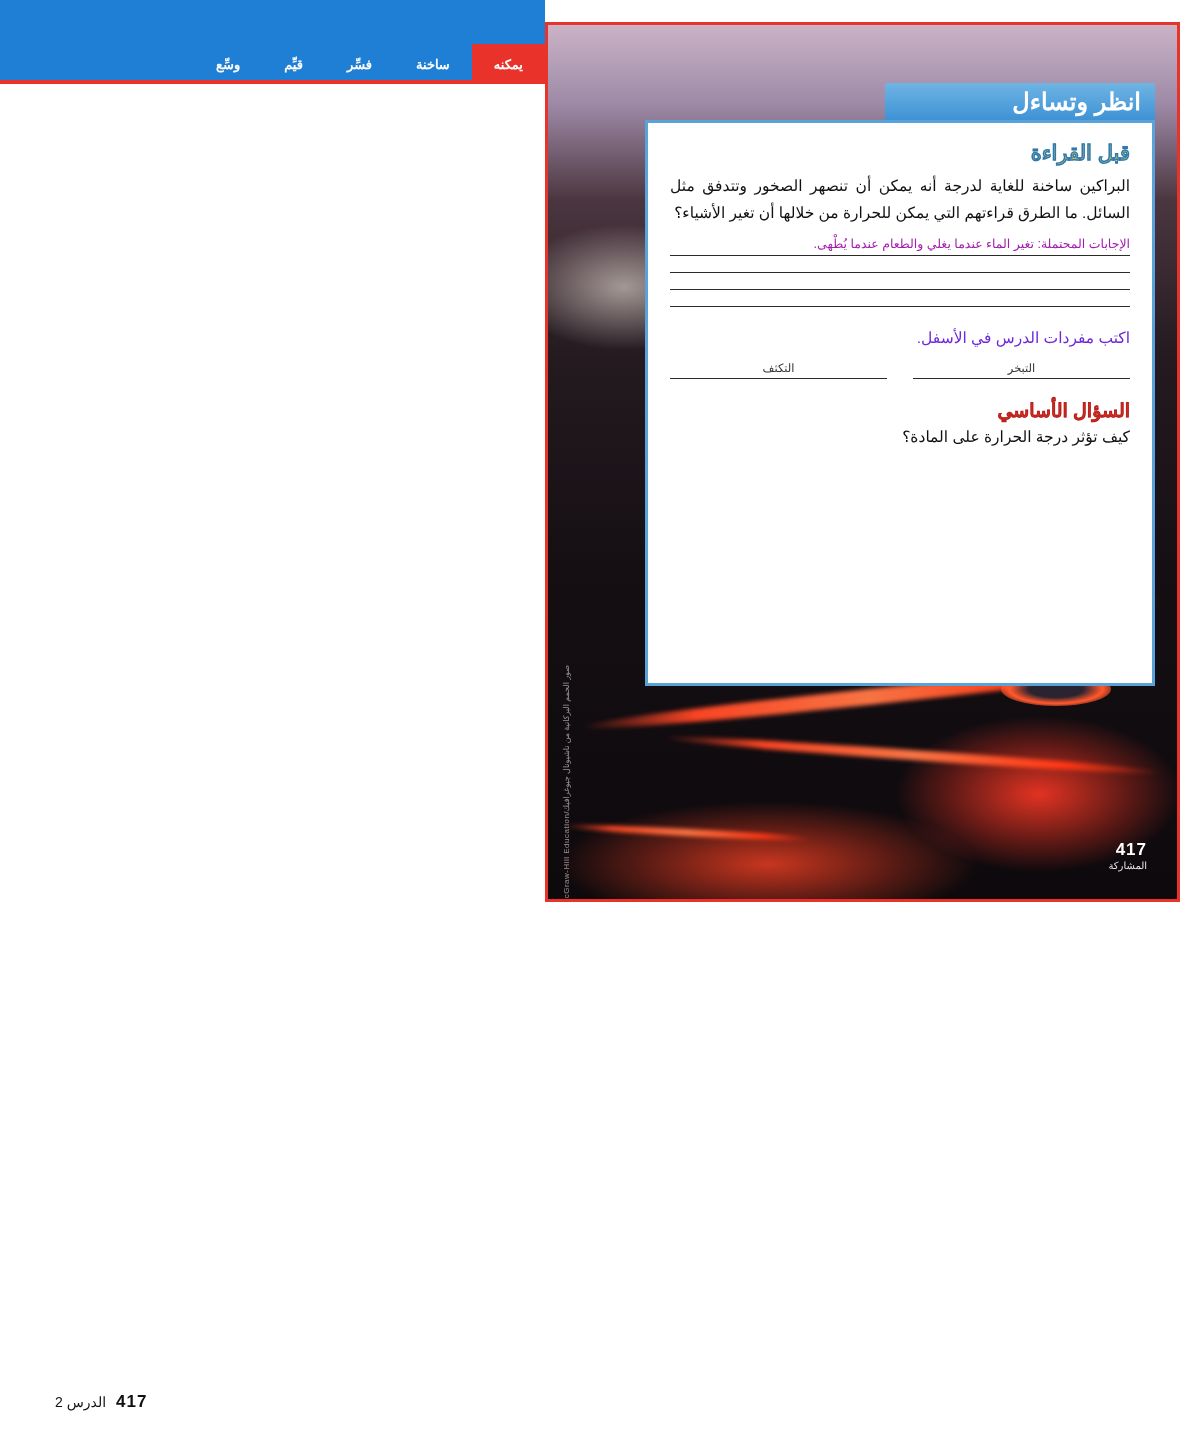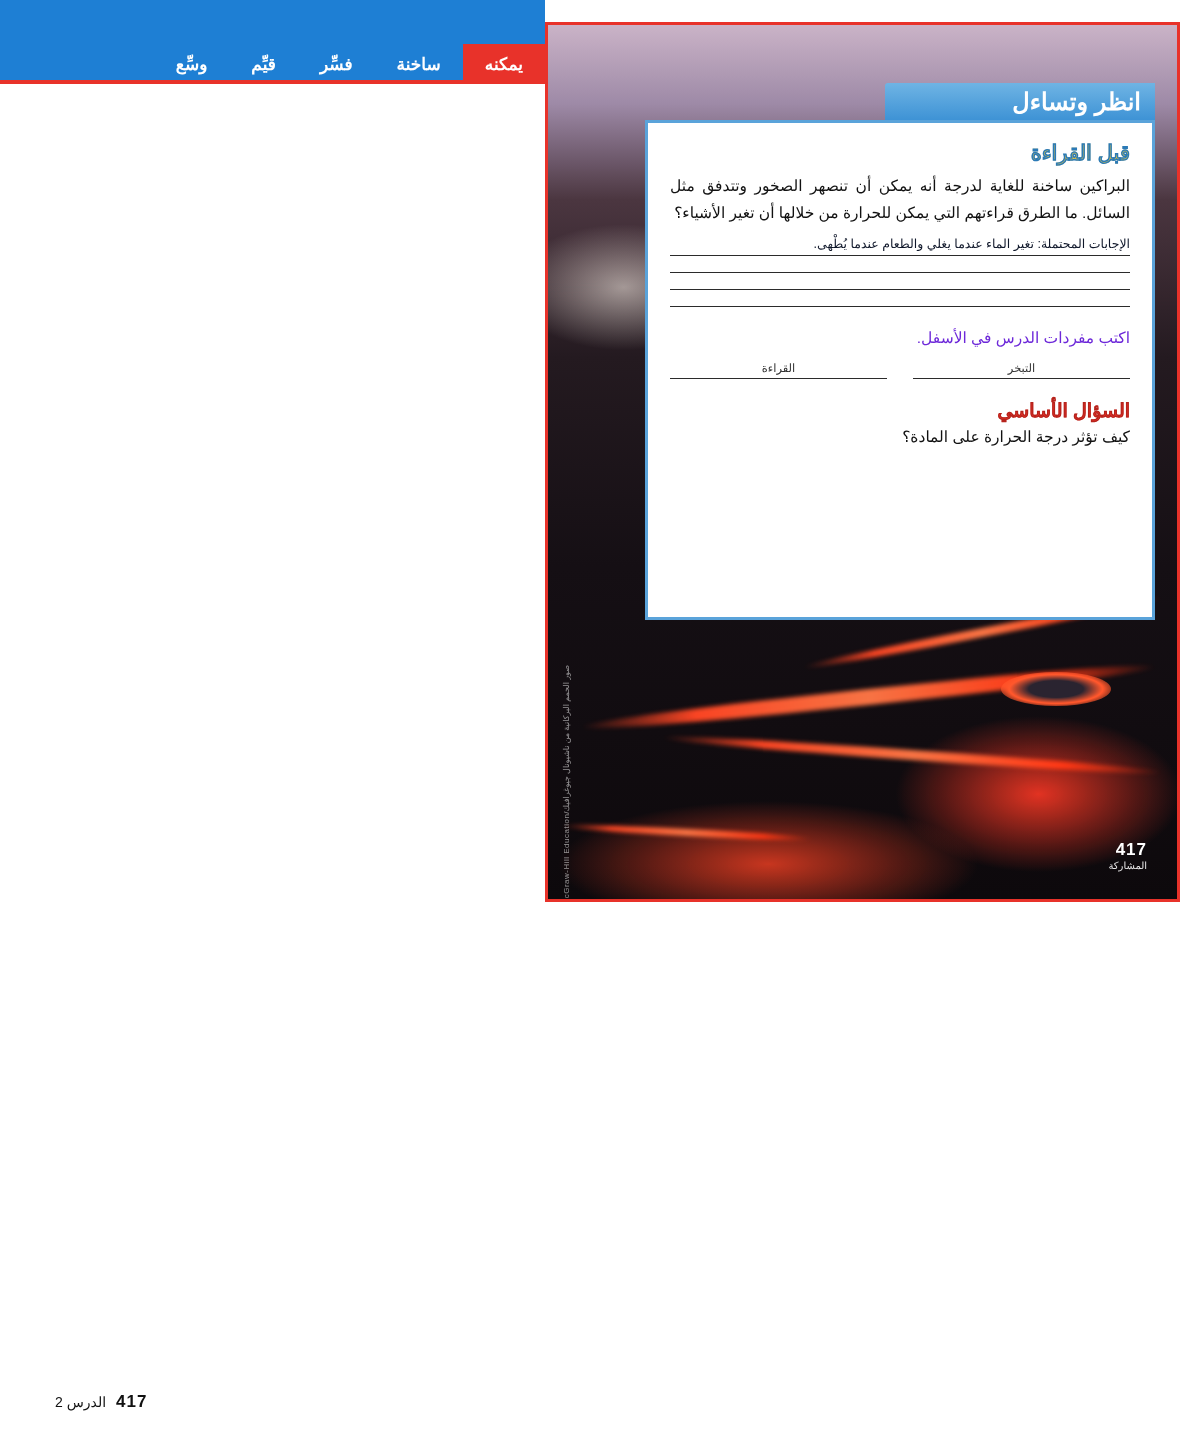--- a/index.html
+++ b/index.html
@@ -33,21 +33,21 @@
     flex-direction: row;
     align-items: center;
   }
   .tab {
     height: 40px;
     padding: 0 22px;
     display: flex;
     align-items: center;
     justify-content: center;
     color: #ffffff;
-    font-size: 17px;
+    font-size: 13px;
     letter-spacing: 1px;
     font-weight: bold;
   }
   .tab.active {
     background: #e8322a;
     color: #ffffff;
   }
   .tab.plain { color: #ffffff; font-weight: bold; }
 
   
@@ -185,42 +185,42 @@
   .panel-banner .t {
     position: absolute; right: 14px; top: 5px;
     color: #ffffff; font-size: 24px; font-weight: bold; letter-spacing: 2px;
     white-space: nowrap;
   }
 
   .white-card {
     position: absolute;
     right: 22px; top: 95px;
     width: 510px;
-    height: 500px;
+    height: 566px;
     background: #ffffff;
     border: 3px solid #5aa3da;
   }
   .card-inner { padding: 18px 22px 0 22px; }
   .sub-head {
     color: #f0c93c;
     font-size: 21px;
     font-weight: bold;
     letter-spacing: 1px;
     -webkit-text-stroke: 0.7px #2a7ab8;
     margin: 0 0 8px 0;
   }
   .card-para {
     margin: 0;
     font-size: 15.5px;
     line-height: 1.72;
     text-align: justify;
     color: #111;
   }
   .ans-line-text {
-    color: #0f172a;
+    color: #a21caf;
     font-size: 12.5px;
     margin: 10px 0 2px 0;
     line-height: 1.3;
   }
   .rule { height: 1px; background: #2b2b2b; margin: 16px 0 0 0; }
   .rule.first { margin-top: 2px; }
   .write-prompt {
     margin: 22px 0 0 0;
     font-size: 15.5px;
     color: #6d28d9;
@@ -362,21 +362,21 @@
         <div class="rule"></div>
 
         <p class="write-prompt">اكتب مفردات الدرس في الأسفل.</p>
 
         <div class="vocab-row">
           <div class="vocab-col">
             <div class="vocab-label">التبخر</div>
             <div class="vocab-rule"></div>
           </div>
           <div class="vocab-col">
-            <div class="vocab-label">القراءة</div>
+            <div class="vocab-label">التكثف</div>
             <div class="vocab-rule"></div>
           </div>
         </div>
 
         <div class="ess-red">السؤال الأساسي</div>
         <p class="ess-q">كيف تؤثر درجة الحرارة على المادة؟</p>
       </div>
     </div>
 
     <div class="credit">صور الحمم البركانية من ناشيونال جيوغرافيك/McGraw-Hill Education</div>

